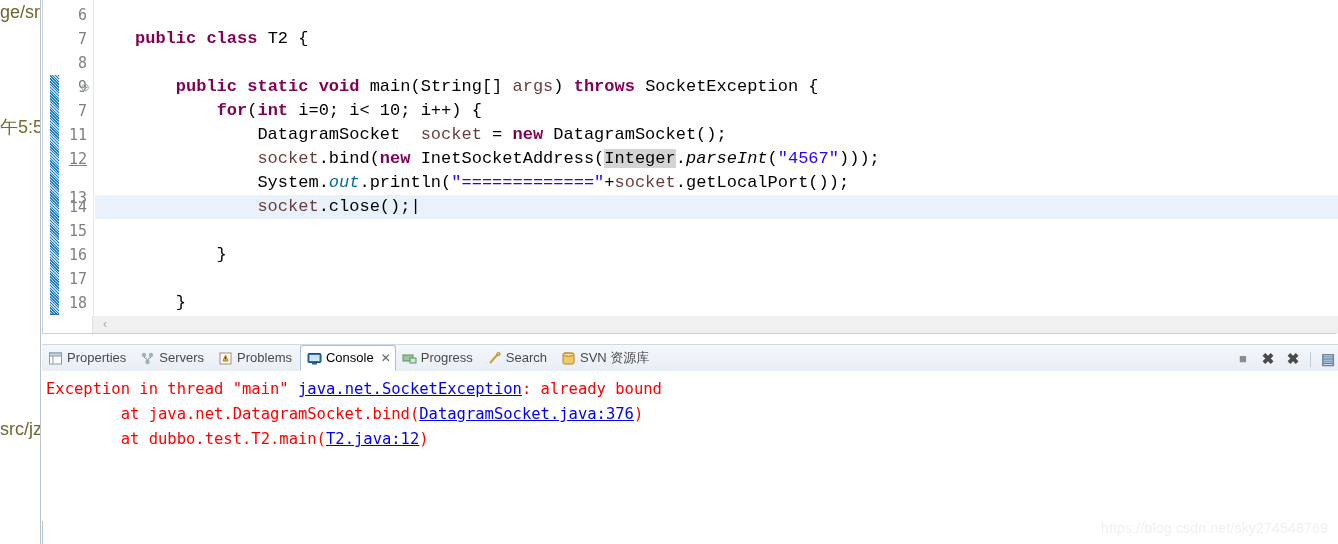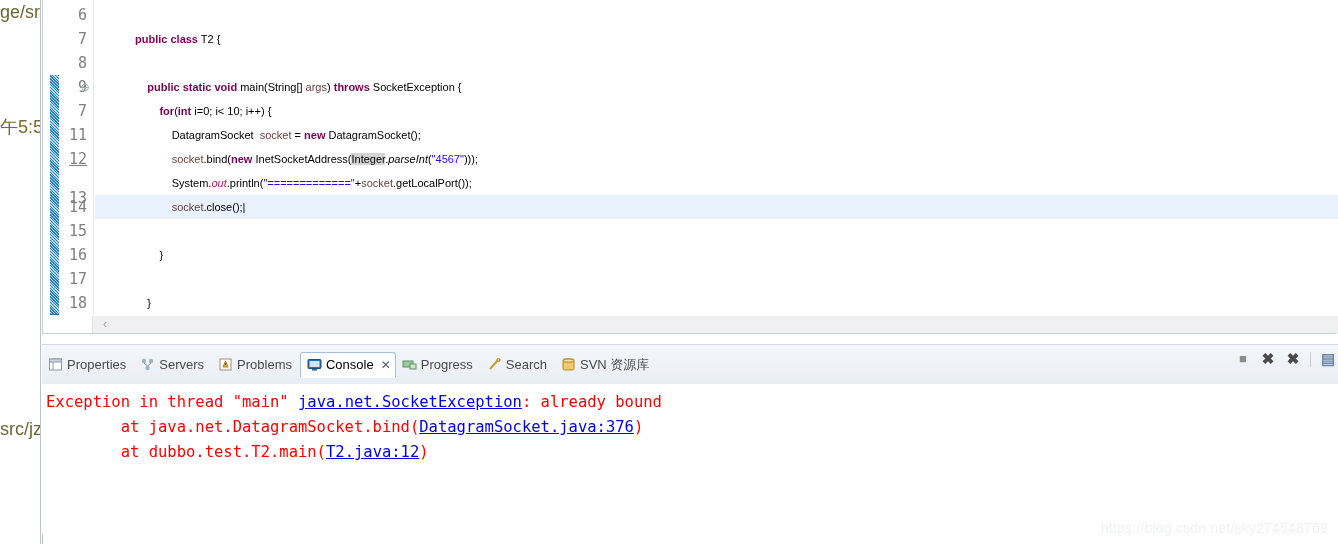--- a/index.html
+++ b/index.html
@@ -63,33 +63,33 @@
     font-size:11px; color:#9aa7b4; text-align:center;
   }
   .gutter-divider {
     position:absolute; left:50px; top:0; width:1px; height:100%;
     background:#e4e8ee;
   }
 
   
   .code {
     position:absolute; left:52px; top:0; right:0; height:100%;
-    font-family:Liberation Sans, sans-serif;
-    font-size:11px; line-height:24px;
+    font-family:Liberation Mono, monospace;
+    font-size:17px; line-height:24px;
     white-space:pre;
   }
   .code .row { height:24px; position:relative; padding-left:40px; }
   .hl-current-full {
     position:absolute; left:52px; right:0; height:24px; background:#e8f1fc;
   }
 
   .kw   { color:#7f0055; font-weight:bold; }
   .plain{ color:#000000; }
   .str  { color:#2a00ff; }
-  .fld  { color:#be185d; font-style:italic; }
+  .fld  { color:#0369a1; font-style:italic; }
   .mth  { color:#000000; font-style:italic; }
   .locl { color:#6a3e3e; }
   .occ  { background:#d4d4d4; }
 
   
   .editor-hscroll {
     position:absolute; left:0; bottom:0; width:100%; height:18px;
     background:#f0f0f0; border-top:1px solid #ffffff;
   }
   .editor-hscroll .left-cap {
@@ -100,24 +100,24 @@
     position:absolute; left:54px; top:0; width:16px; height:18px;
     line-height:16px; text-align:center; font-size:12px; color:#a6a6a6;
   }
 
   
   .console {
     position:absolute; left:42px; top:344px; width:1296px; height:200px;
     background:#ffffff;
   }
   .tabbar {
-    position:relative; height:40px;
+    position:relative; height:27px;
     background:linear-gradient(#f4f7fb,#e9eef5);
     border-top:1px solid #cfd8e3;
-    display:flex; align-items:center;
+    display:flex; align-items:flex-end;
   }
   .tab {
     display:flex; align-items:center; gap:4px;
     height:26px; padding:0 8px 0 6px;
     font-size:13px; color:#4a4a4a; white-space:nowrap;
   }
   .tab.active {
     background:#ffffff;
     border:1px solid #a8c0d8; border-bottom:1px solid #ffffff;
     border-radius:3px 3px 0 0; color:#000000;

